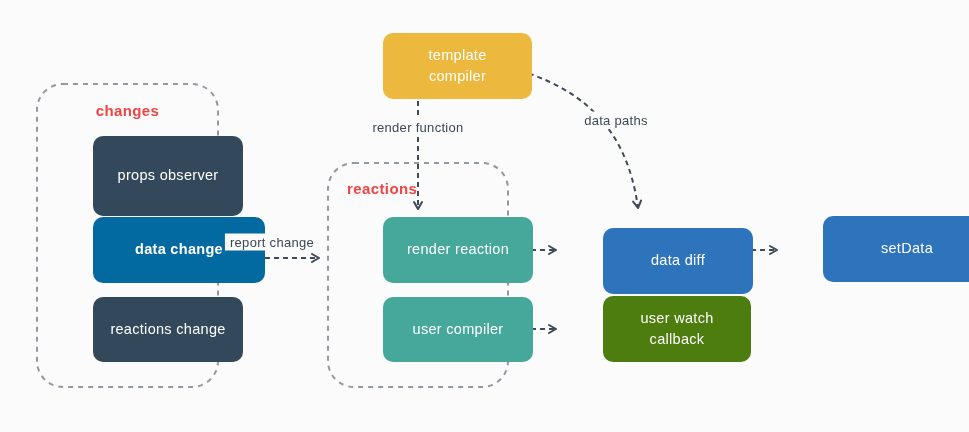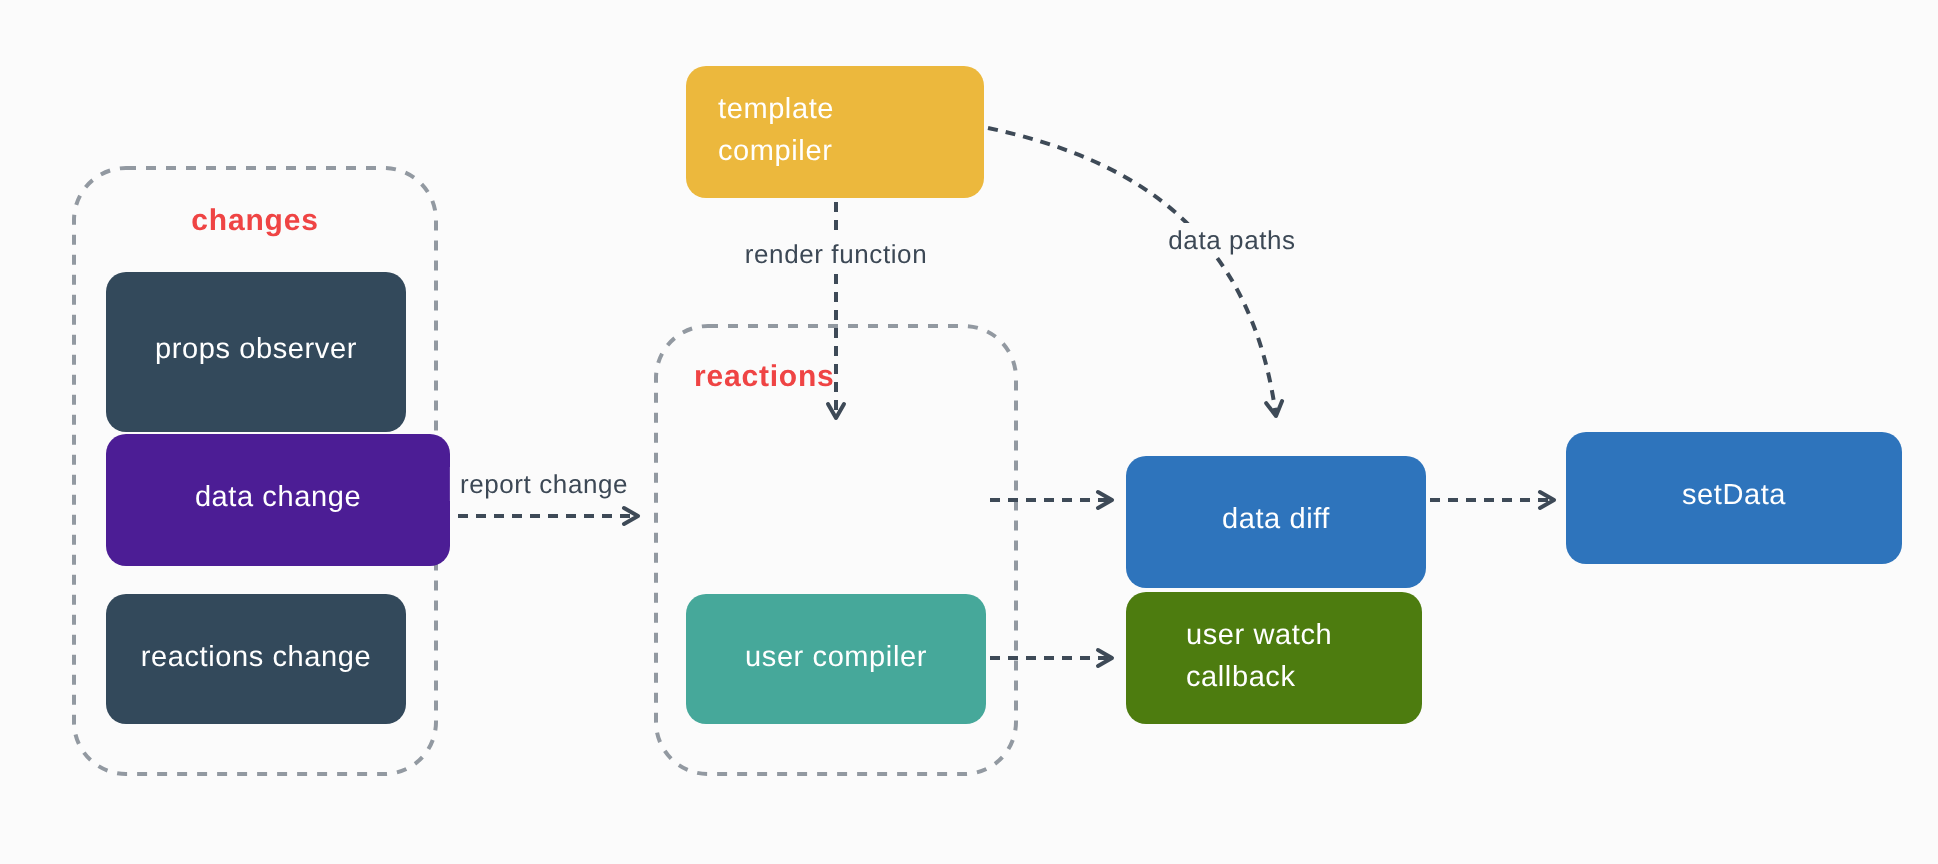--- a/index.html
+++ b/index.html
@@ -12,27 +12,28 @@
     overflow: hidden;
   }
   svg.wires { position: absolute; left: 0; top: 0; width: 969px; height: 432px; }
   .node {
     position: absolute;
     border-radius: 10px;
     color: #FFFFFF;
     display: flex;
     align-items: center;
     justify-content: center;
-    text-align: left;
+    text-align: center;
     font-size: 14.5px;
     font-weight: 500;
     letter-spacing: 0.3px;
     line-height: 1.45;
     padding: 0 16px;
     box-sizing: border-box;
+    margin-left: 40px;
   }
   .group-label {
     position: absolute;
     font-size: 15px;
     font-weight: 700;
     color: #ef4444;
     letter-spacing: 0.4px;
   }
   .edge-label {
     position: absolute;
@@ -70,24 +71,25 @@
     <path d="M495,329 L556,329" fill="none" stroke-width="2" stroke-dasharray="5 4" marker-end="url(#arrow)" stroke="#3E4A57"></path>
   </svg>
 
   <div class="group-label" style="left:37px; top:102px; width:181px; text-align:center;">changes</div>
   <div class="group-label" style="left:347px; top:180px;">reactions</div>
 
   <div class="node" style="left: 343px; top: 33px; width: 149px; height: 66px; background-color: rgb(236, 184, 61);">template compiler</div>
 
   <div class="node" style="left: 53px; top: 136px; width: 150px; height: 80px; background-color: rgb(51, 73, 91);">props observer</div>
 
-  <div class="node" style="left: 53px; top: 217px; width: 172px; height: 66px; background-color: #4c1d95;">data change</div>
+  <div class="node" style="left: 53px; top: 217px; width: 172px; height: 66px; background-color: #0369a1; font-weight: bold;">data change</div>
 
   <div class="node" style="left: 53px; top: 297px; width: 150px; height: 65px; background-color: rgb(51, 73, 91);">reactions change</div>
 
+  <div class="node" style="left: 343px; top: 217px; width: 150px; height: 66px; background-color: rgb(70, 168, 154);">render reaction</div>
 
   <div class="node" style="left: 343px; top: 297px; width: 150px; height: 65px; background-color: rgb(70, 168, 154);">user compiler</div>
 
   <div class="node" style="left: 563px; top: 228px; width: 150px; height: 66px; background-color: rgb(46, 116, 188);">data diff</div>
 
   <div class="node" style="left: 783px; top: 216px; width: 168px; height: 66px; background-color: rgb(46, 116, 188);">setData</div>
 
   <div class="node" style="left: 563px; top: 296px; width: 148px; height: 66px; padding: 0px 30px; background-color: #4d7c0f;">user watch callback</div>
 
   <div class="edge-label" style="left:418px; top:127px;">render function</div>

